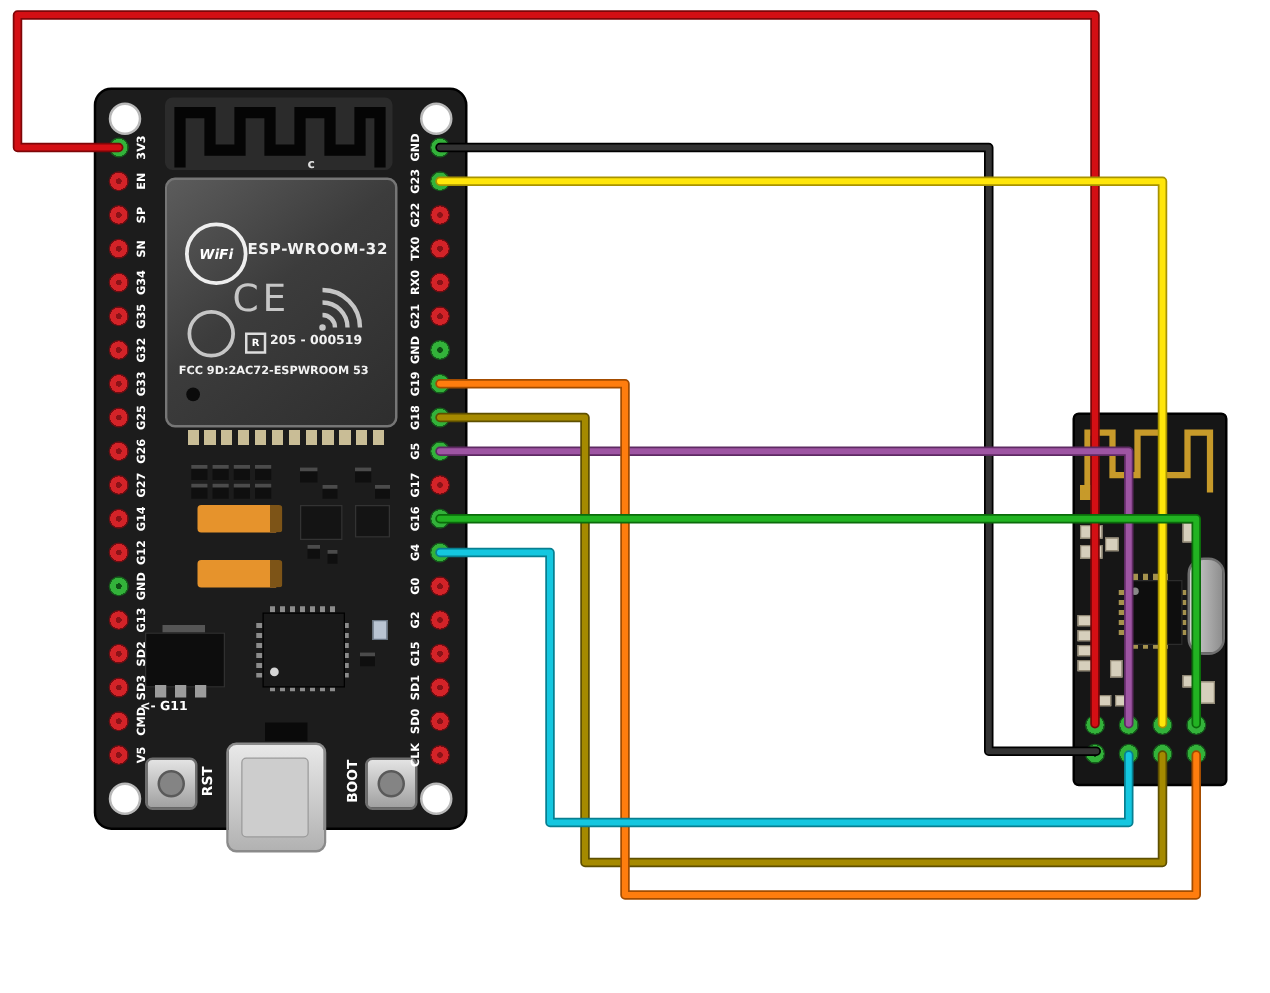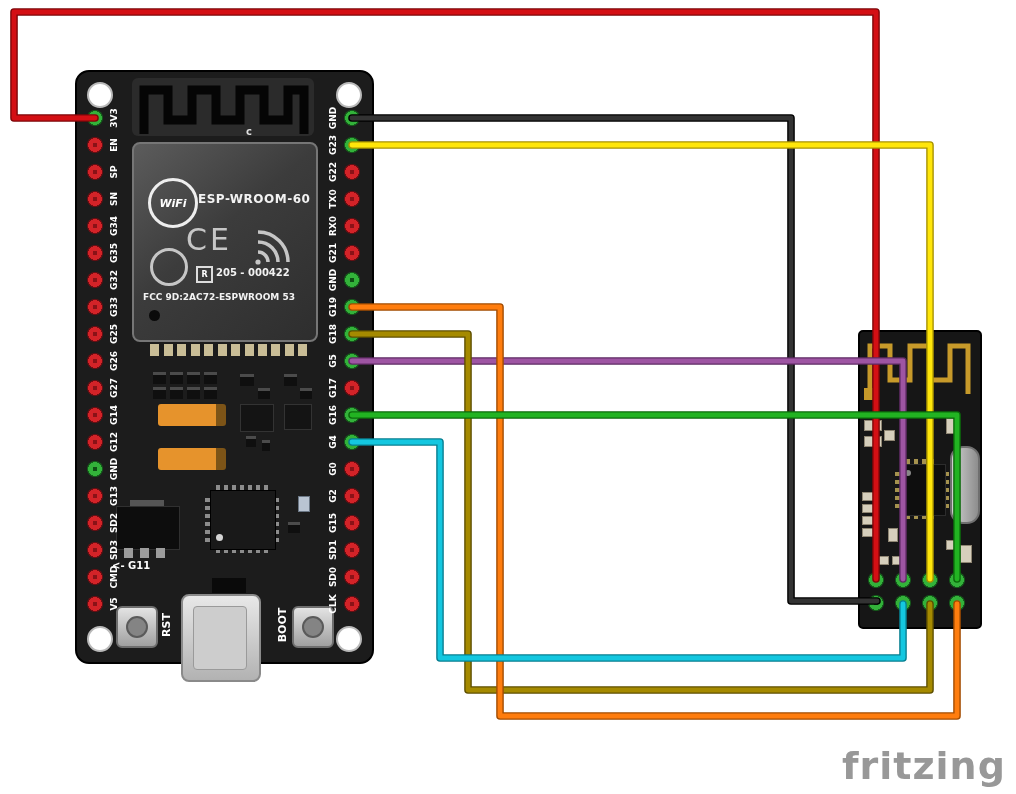--- a/index.html
+++ b/index.html
@@ -34,33 +34,33 @@
   <div class="hole" style="left:336px;top:626px;"></div>
 
   <div class="abs" style="left:132px;top:78px;width:182px;height:58px;background:#2b2b2b;border-radius:6px;"></div>
   <svg class="abs" style="left:132px;top:78px;" width="182" height="58" viewBox="0 0 182 58">
     <path d="M12,56 L12,12 L36,12 L36,42 L60,42 L60,12 L84,12 L84,42 L108,42 L108,12 L132,12 L132,42 L156,42 L156,12 L172,12 L172,56" fill="none" stroke="#050505" stroke-width="9"></path>
   </svg>
   <div class="abs" style="left:246px;top:126px;color:#ddd;font-size:10px;font-weight:bold;">c</div>
 
   <div class="abs" style="left:132px;top:142px;width:182px;height:196px;background:linear-gradient(140deg,#5c5c5c 0%,#3c3c3c 45%,#2e2e2e 100%);border:2px solid #767676;border-radius:8px;">
     <div style="position:absolute;left:14px;top:34px;width:44px;height:44px;border:3px solid #eee;border-radius:50%;display:flex;align-items:center;justify-content:center;color:#fff;font-weight:bold;font-style:italic;font-size:11px;">WiFi</div>
-    <div class="shieldtxt" style="left:64px;top:48px;font-size:12px;letter-spacing:0.5px;">ESP-WROOM-60</div>
+    <div class="shieldtxt" style="left:64px;top:48px;font-size:12px;letter-spacing:0.5px;">ESP-WROOM-32</div>
     <div style="position:absolute;left:52px;top:78px;font-size:30px;color:#c6c6c6;letter-spacing:3px;">CE</div>
     <svg style="position:absolute;left:116px;top:80px;" width="48" height="48" viewBox="0 0 48 48">
       <g stroke="#c6c6c6" stroke-width="3.5" fill="none">
         <path d="M8,28 A10,10 0 0 1 18,38"></path>
         <path d="M8,18 A20,20 0 0 1 28,38"></path>
         <path d="M8,8 A30,30 0 0 1 38,38"></path>
       </g>
       <circle cx="8" cy="38" r="2.6" fill="#c6c6c6"></circle>
     </svg>
     <div style="position:absolute;left:16px;top:104px;width:32px;height:32px;border:3px solid #c6c6c6;border-radius:50%;"></div>
     <div style="position:absolute;left:62px;top:122px;width:13px;height:13px;border:2px solid #ddd;color:#fff;font-size:8px;font-weight:bold;display:flex;align-items:center;justify-content:center;">R</div>
-    <div class="shieldtxt" style="left:82px;top:123px;font-size:10px;">205 - 000422</div>
+    <div class="shieldtxt" style="left:82px;top:123px;font-size:10px;">205 - 000519</div>
     <div class="shieldtxt" style="left:9px;top:148px;font-size:9px;">FCC 9D:2AC72-ESPWROOM 53</div>
     <div style="position:absolute;left:15px;top:166px;width:11px;height:11px;border-radius:50%;background:#0b0b0b;"></div>
   </div>
 
   <div class="abs" style="left:150px;top:344px;width:162px;height:12px;background:repeating-linear-gradient(90deg,#c9bd96 0 9px,rgba(0,0,0,0) 9px 13.5px);"></div>
 
   <div class="smd" style="left:153px;top:372px;width:13px;height:9px;"></div>
   <div class="smd" style="left:170px;top:372px;width:13px;height:9px;"></div>
   <div class="smd" style="left:187px;top:372px;width:13px;height:9px;"></div>
   <div class="smd" style="left:204px;top:372px;width:13px;height:9px;"></div>
@@ -255,14 +255,13 @@
       <g>
         <polyline points="352,442 440,442 440,658 903,658 903,604" fill="none" stroke="#077f91" stroke-width="7.6" stroke-linecap="round" stroke-linejoin="round"></polyline>
         <polyline points="352,442 440,442 440,658 903,658 903,604" fill="none" stroke="#14c7e0" stroke-width="4.8" stroke-linecap="round" stroke-linejoin="round"></polyline>
       </g>
       <g>
         <polyline points="352,415 957,415 957,579" fill="none" stroke="#0b6b0b" stroke-width="7.6" stroke-linecap="round" stroke-linejoin="round"></polyline>
         <polyline points="352,415 957,415 957,579" fill="none" stroke="#22b322" stroke-width="4.8" stroke-linecap="round" stroke-linejoin="round"></polyline>
       </g>
     </svg>
 
-  <div id="watermark">fritzing</div>
 </div>
 
 </body></html>

